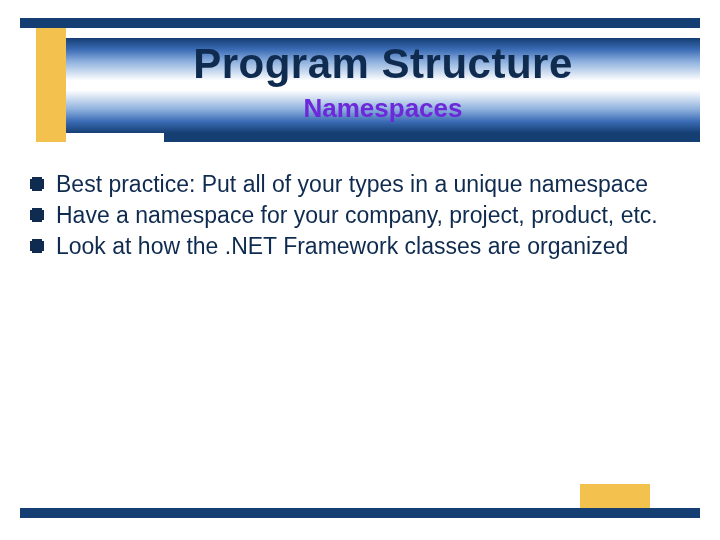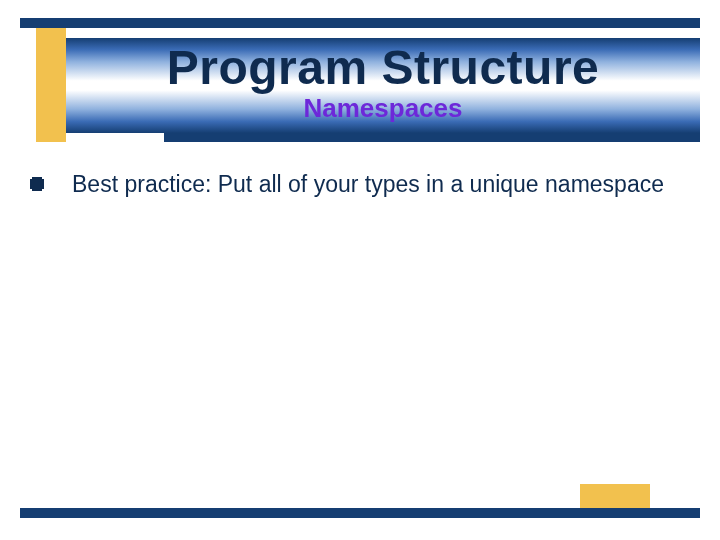--- a/index.html
+++ b/index.html
@@ -1,15 +1,15 @@
 <!DOCTYPE html>
 <html><head>
 <meta charset="utf-8">
 <style>
-  * { margin: 0; padding: 0; box-sizing: border-box; text-align: center; }
+  * { margin: 0; padding: 0; box-sizing: border-box; }
   body {
     width: 720px;
     height: 540px;
     background: #ffffff;
     font-family: Arial, Helvetica, sans-serif;
     position: relative;
     overflow: hidden;
   }
   .top-bar {
     position: absolute;
@@ -42,21 +42,21 @@
       #8fb1de 75%,
       #3a6bb5 88%,
       #153e72 100%);
   }
   .title {
     position: absolute;
     top: 40px;
     left: 66px;
     right: 20px;
     text-align: center;
-    font-size: 48px;
+    font-size: 42px;
     font-weight: bold;
     color: #0f2b4f;
     letter-spacing: 0.5px;
   }
   .subtitle {
     position: absolute;
     top: 93px;
     left: 66px;
     right: 20px;
     text-align: center;
@@ -132,16 +132,24 @@
 <div class="gradient-band"></div>
 <div class="title">Program Structure</div>
 <div class="subtitle">Namespaces</div>
 <div class="under-line"></div>
 
 <div class="content">
   <div class="bullet-item">
     <div class="bullet-icon"></div>
     <div class="bullet-text">Best practice: Put all of your types in a unique namespace</div>
   </div>
+  <div class="bullet-item">
+    <div class="bullet-icon"></div>
+    <div class="bullet-text">Have a namespace for your company, project, product, etc.</div>
+  </div>
+  <div class="bullet-item">
+    <div class="bullet-icon"></div>
+    <div class="bullet-text">Look at how the .NET Framework classes are organized</div>
+  </div>
 </div>
 
 <div class="yellow-block-bottom"></div>
 <div class="bottom-bar"></div>
 
 </body></html>

